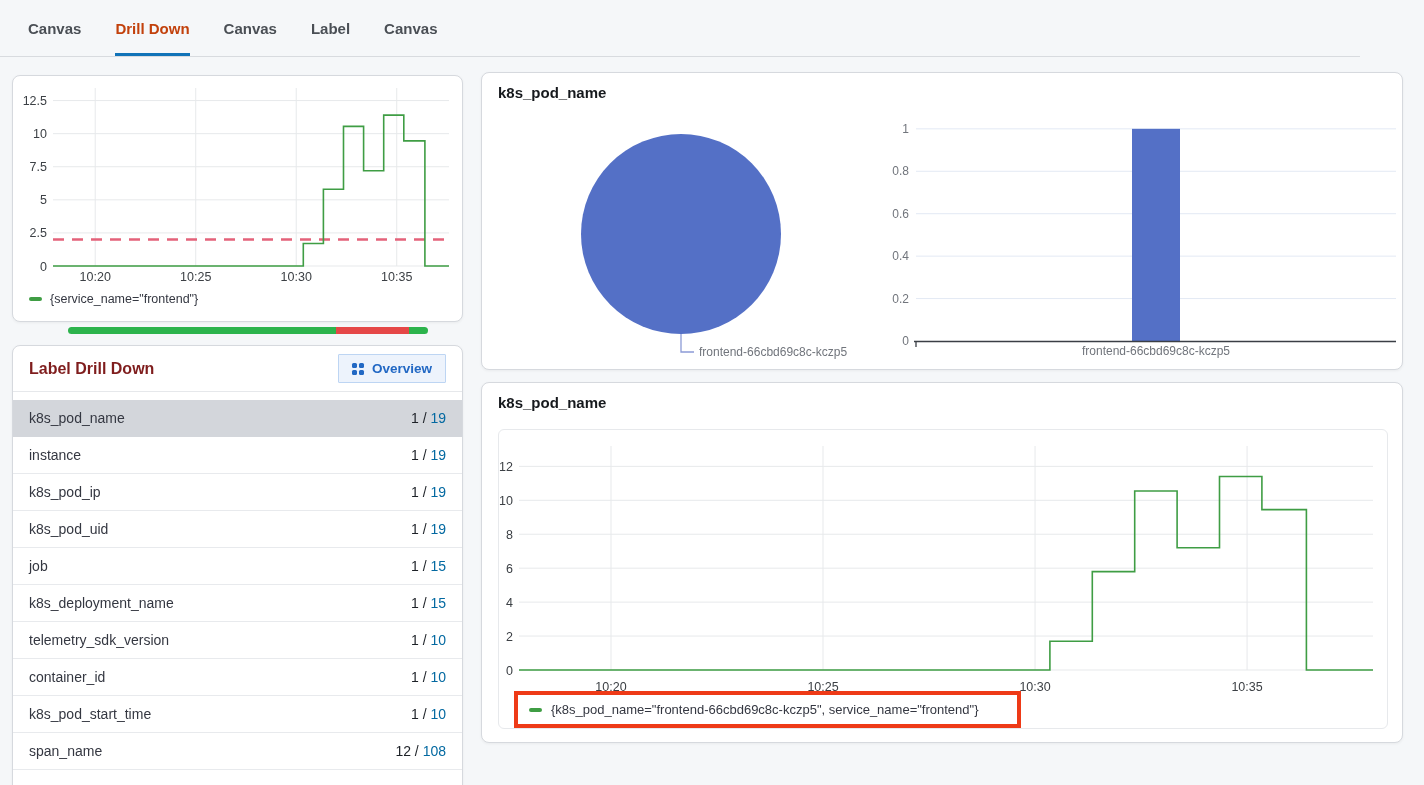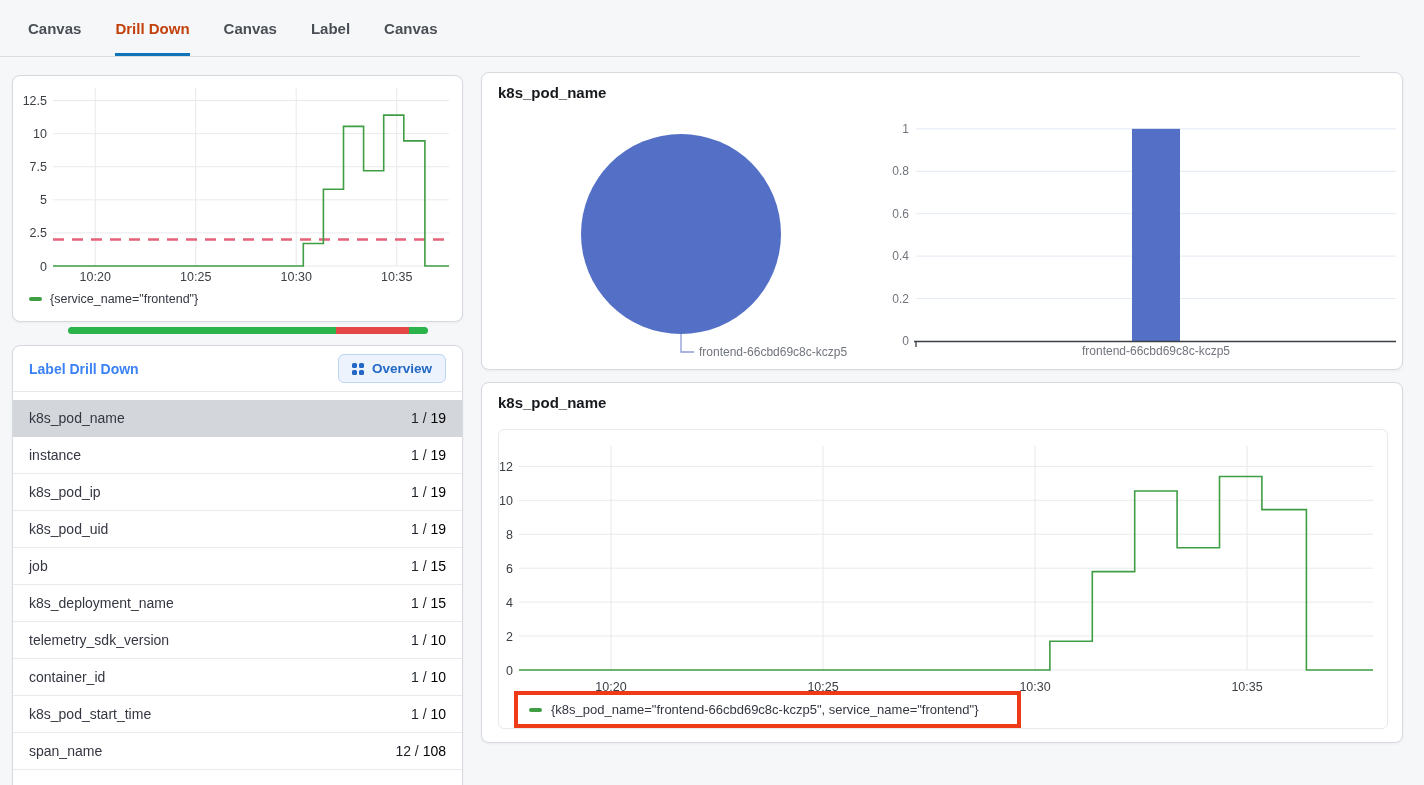--- a/index.html
+++ b/index.html
@@ -28,34 +28,34 @@
 
   
   .healthbar { position:absolute; left:68px; top:327px; width:360px; height:7px;
                border-radius:4px; overflow:hidden; display:flex; }
   .healthbar .seg { height:100%; }
 
   
   .dd-card { left:12px; top:345px; width:451px; height:478px; overflow:hidden; }
   .dd-header { height:46px; display:flex; align-items:center; justify-content:space-between;
                padding:0 16px; border-bottom:1px solid #e6e8eb; }
-  .dd-title { font-size:14px; font-weight:700; color:#3b82f6; }
+  .dd-title { font-size:16px; font-weight:700; color:#7f1d1d; }
   .overview-btn { display:flex; align-items:center; gap:8px; padding:6px 13px;
-                  background:#edf3fc; border:1px solid #bdd5f3; border-radius:6px;
+                  background:#edf3fc; border:1px solid #bdd5f3; border-radius:1px;
                   color:#2268c4; font-size:13.5px; font-weight:700; cursor:pointer; }
   .grid-icon { display:grid; grid-template-columns:5px 5px; grid-template-rows:5px 5px;
                gap:2px; }
   .grid-icon i { background:#2268c4; border-radius:1.5px; }
   .dd-list { padding-top:8px; }
   .dd-row { height:37px; display:flex; align-items:center; justify-content:space-between;
             padding:0 16px; font-size:14px; color:#343741; border-bottom:1px solid #e8eaed;
             cursor:pointer; }
   .dd-row.active { background:#d3d6db; border-bottom-color:#d3d6db; }
   .dd-val .num { color:#1d2127; }
-  .dd-val .total { color:#000000; }
+  .dd-val .total { color:#0369a1; }
 
   
   .pie-card { left:481px; top:72px; width:922px; height:298px; }
   .card-title { position:absolute; left:16px; top:11px; font-size:15px;
                 font-weight:700; color:#16191d; }
   .pie-card svg { position:absolute; top:25px; }
   .svg-pie { left:10px; }
   .svg-bar { left:399px; }
 
   

